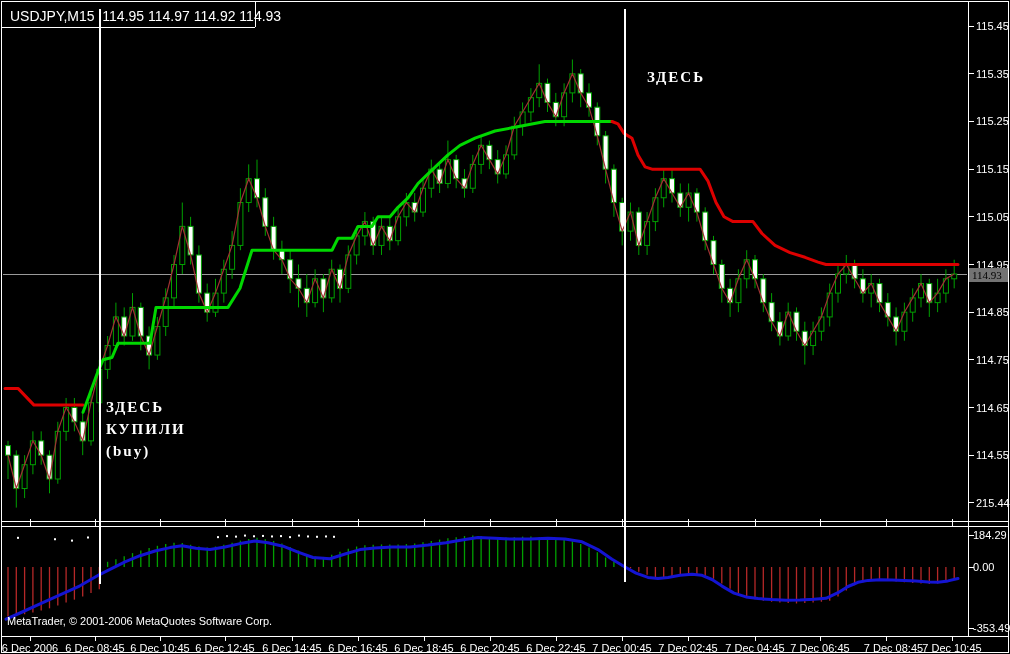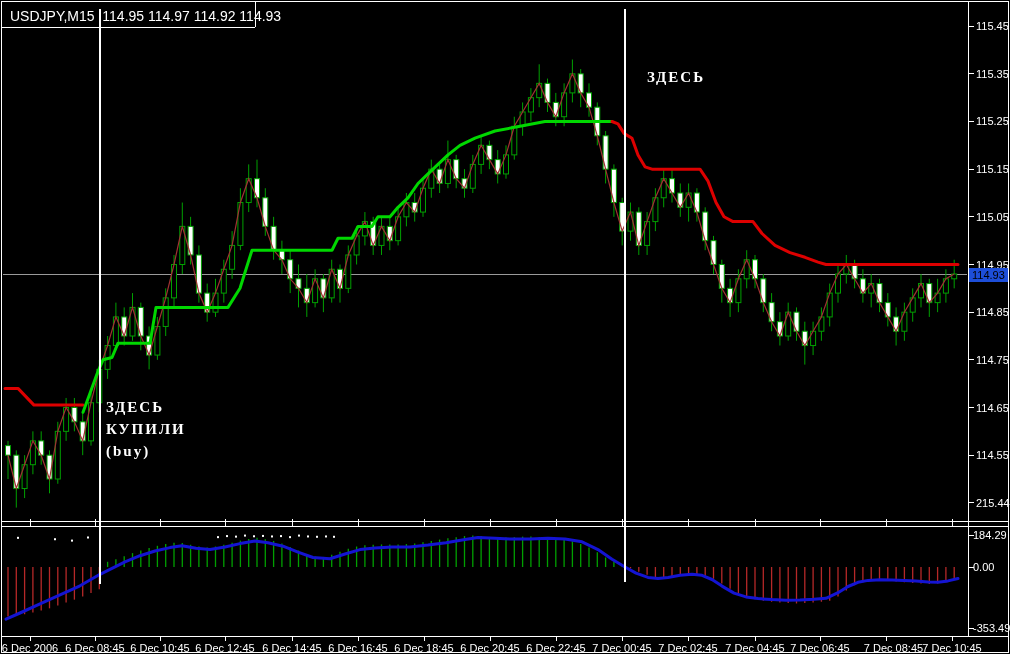--- a/index.html
+++ b/index.html
@@ -8,22 +8,22 @@
           font-family:"Liberation Sans",sans-serif;}
   #gfx{position:absolute;left:0;top:0;z-index:1;}
   .txt{position:absolute;color:#fff;z-index:3;white-space:pre;}
   .title{left:10px;top:8px;font-size:14px;}
   .copyright{left:7px;top:615px;font-size:11px;}
   .annotation{position:absolute;z-index:3;color:#fff;font-family:"Liberation Serif",serif;
               font-weight:bold;font-size:15px;line-height:22px;letter-spacing:2px;white-space:pre;}
   .ann-line{white-space:pre;}
   .axis-label{position:absolute;color:#fff;font-size:11px;z-index:2;white-space:pre;}
   .time-label{position:absolute;color:#fff;font-size:11px;z-index:2;text-align:center;width:80px;white-space:pre;}
-  .price-tag{position:absolute;left:969px;top:268px;width:39px;height:14px;background:#1d4ed8;
-             color:#000;font-size:11px;line-height:14px;padding-left:3px;z-index:4;}
+  .price-tag{position:absolute;left:969px;top:268px;width:39px;height:14px;background:#737373;
+             color:#000;font-size:11px;line-height:14px;padding-left:3px;z-index:4;font-family:Liberation Serif, serif;}
 </style>
 </head>
 <body>
 
 <div class="screen">
   <svg id="gfx" width="1010" height="654">
       <line x1="3" y1="274.03358208955035" x2="967" y2="274.03358208955035" stroke="#9a9a9a" stroke-width="1" shape-rendering="crispEdges"></line>
       <g>
         <line x1="8" y1="440.87126865671814" x2="8" y2="479.0055970149262" stroke="#00a000" stroke-width="1"></line>
         <rect x="5.5" y="445.6380597014967" width="5" height="9.533582089550293" fill="#ffffff" stroke="#00a000" stroke-width="1"></rect>
@@ -449,20 +449,21 @@
         <line x1="820" y1="519" x2="820" y2="527"></line>
         <line x1="886" y1="637" x2="886" y2="641"></line>
         <line x1="886" y1="519" x2="886" y2="527"></line>
         <line x1="952" y1="637" x2="952" y2="641"></line>
         <line x1="952" y1="519" x2="952" y2="527"></line>
       </g>
     </svg>
   <div class="txt title">USDJPY,M15  114.95 114.97 114.92 114.93</div>
   <div class="annotation" id="ann-sell" style="left: 647px; top: 66px;"><div class="ann-line">ЗДЕСЬ</div></div>
   <div class="annotation" id="ann-buy" style="left: 106px; top: 396px;"><div class="ann-line">ЗДЕСЬ</div><div class="ann-line">КУПИЛИ</div><div class="ann-line">(buy)</div></div>
+  <div class="txt copyright">MetaTrader, © 2001-2006 MetaQuotes Software Corp.</div>
   <div class="price-tag">114.93</div>
   <div id="labels">
       <div class="axis-label" style="left: 976px; top: 20.1604px;">115.45</div>
       <div class="axis-label" style="left: 976px; top: 67.8284px;">115.35</div>
       <div class="axis-label" style="left: 976px; top: 115.496px;">115.25</div>
       <div class="axis-label" style="left: 976px; top: 163.164px;">115.15</div>
       <div class="axis-label" style="left: 976px; top: 210.832px;">115.05</div>
       <div class="axis-label" style="left: 976px; top: 258.5px;">114.95</div>
       <div class="axis-label" style="left: 976px; top: 306.168px;">114.85</div>
       <div class="axis-label" style="left: 976px; top: 353.836px;">114.75</div>

